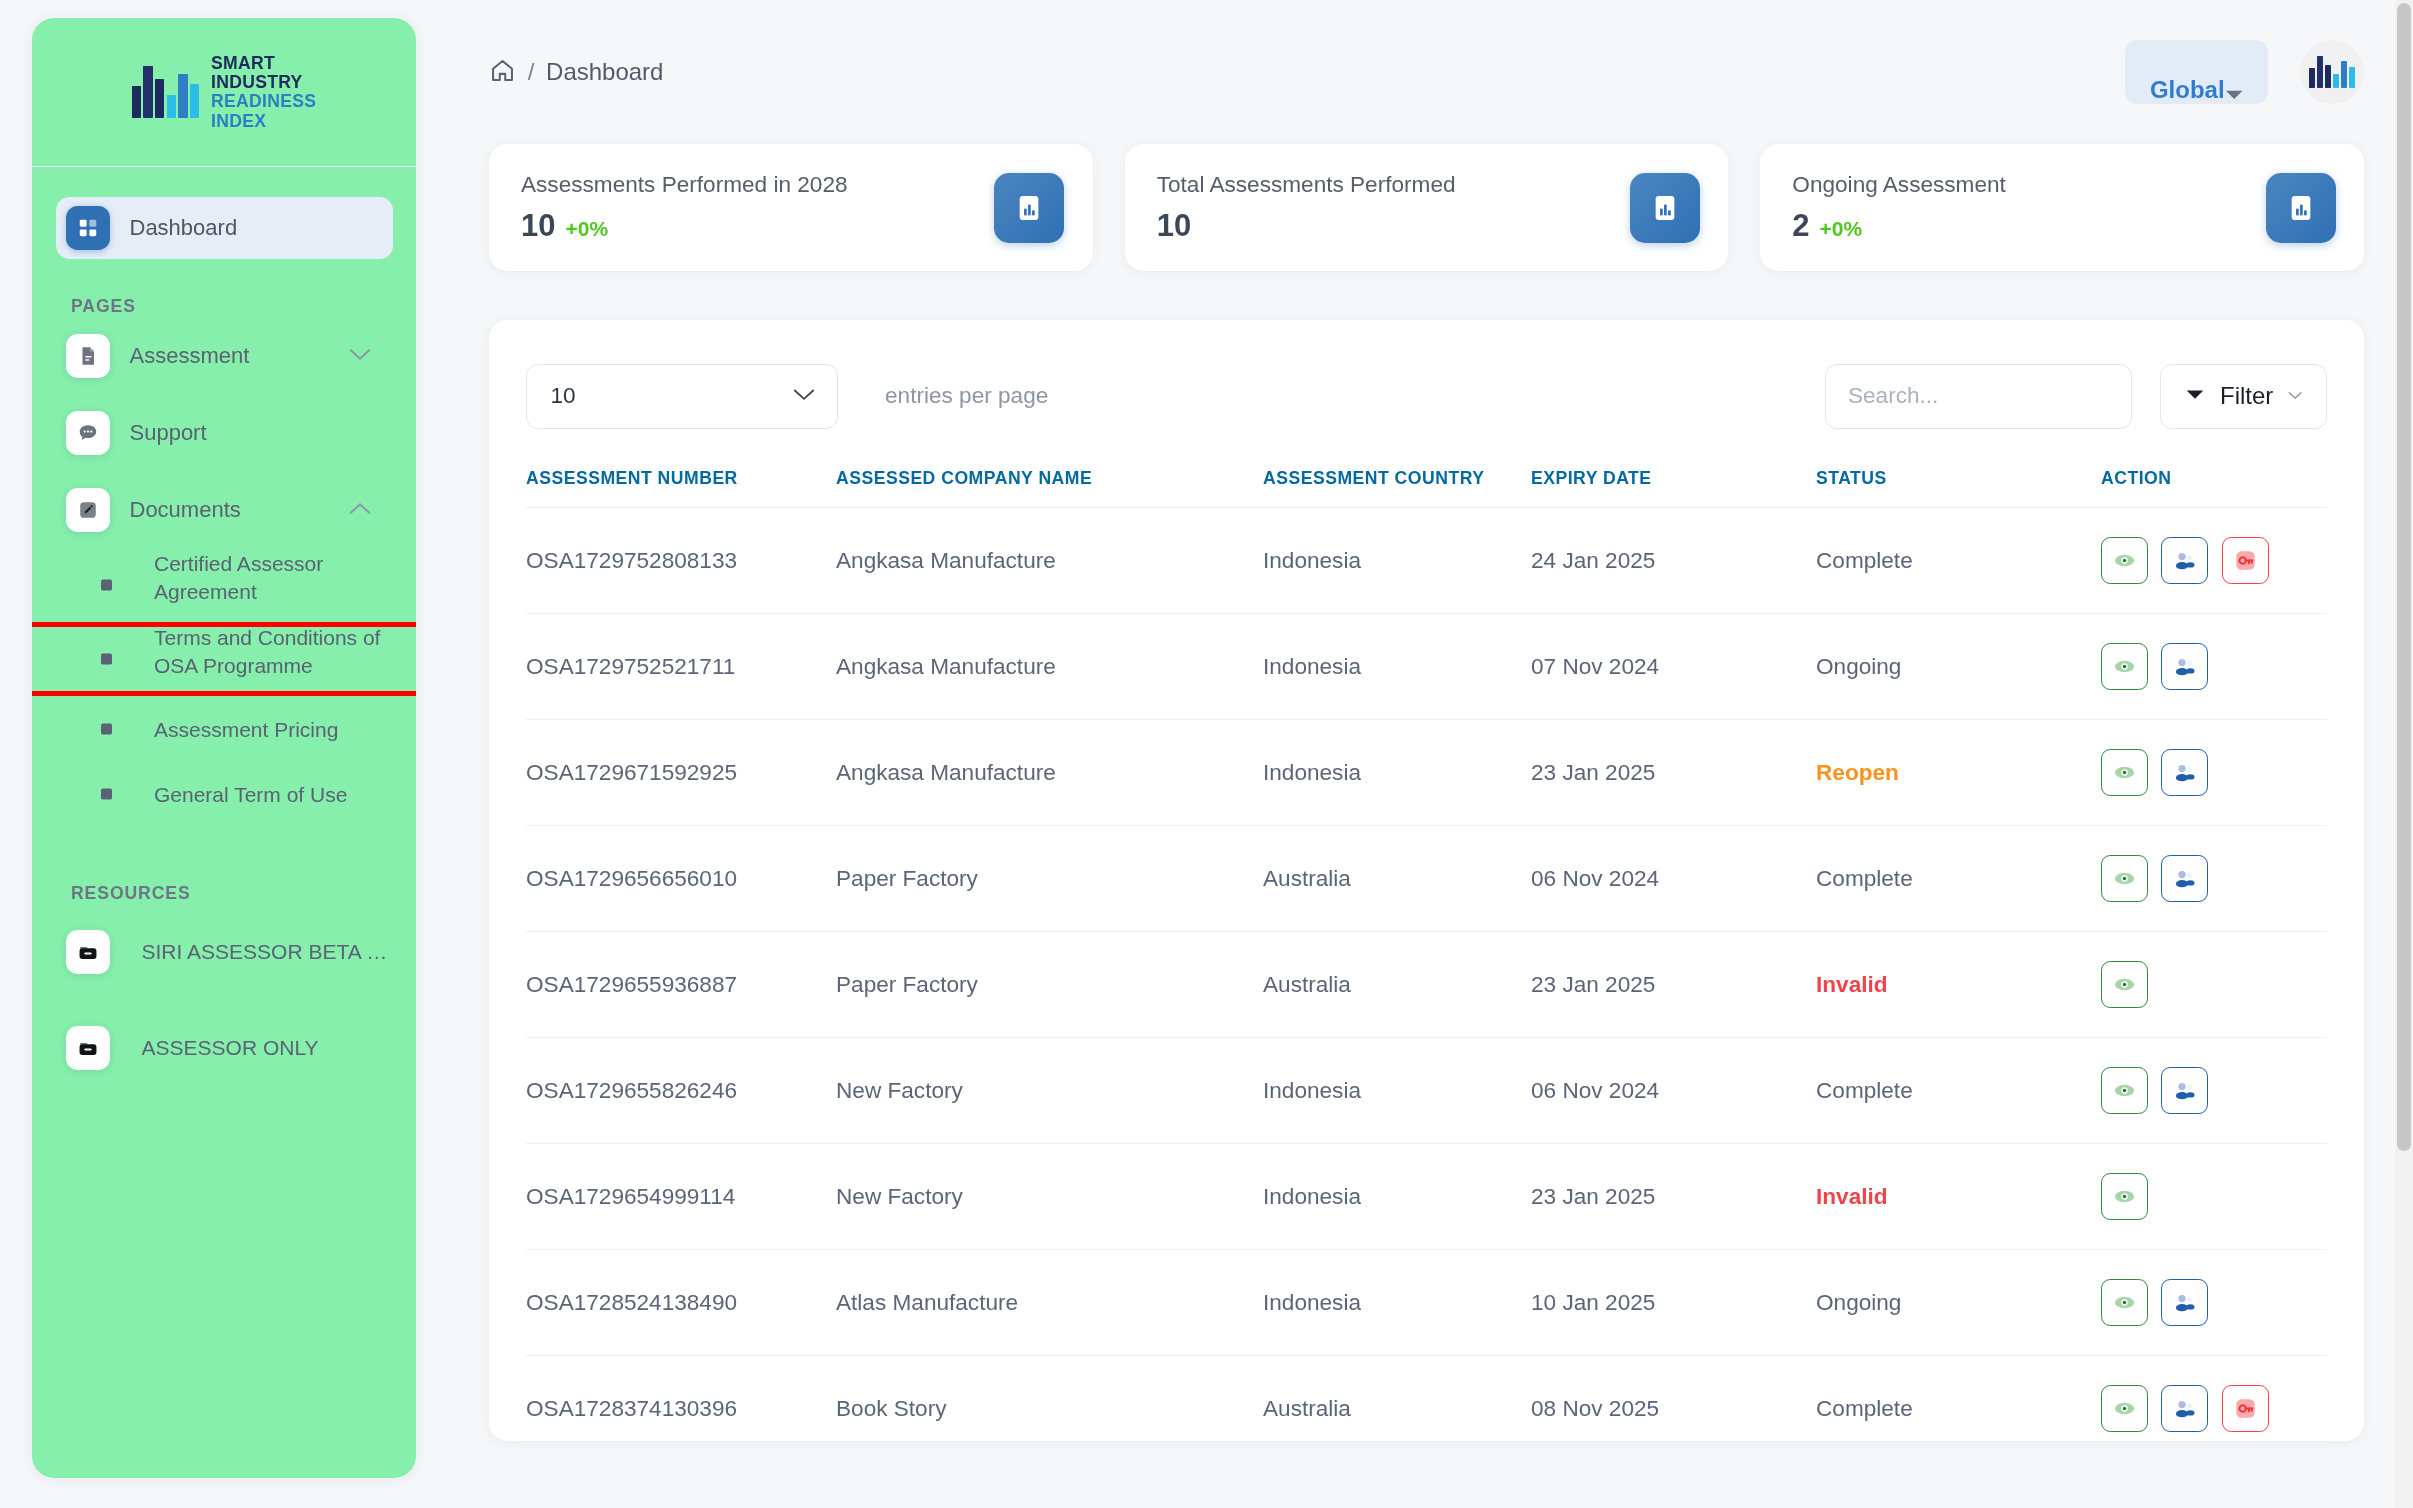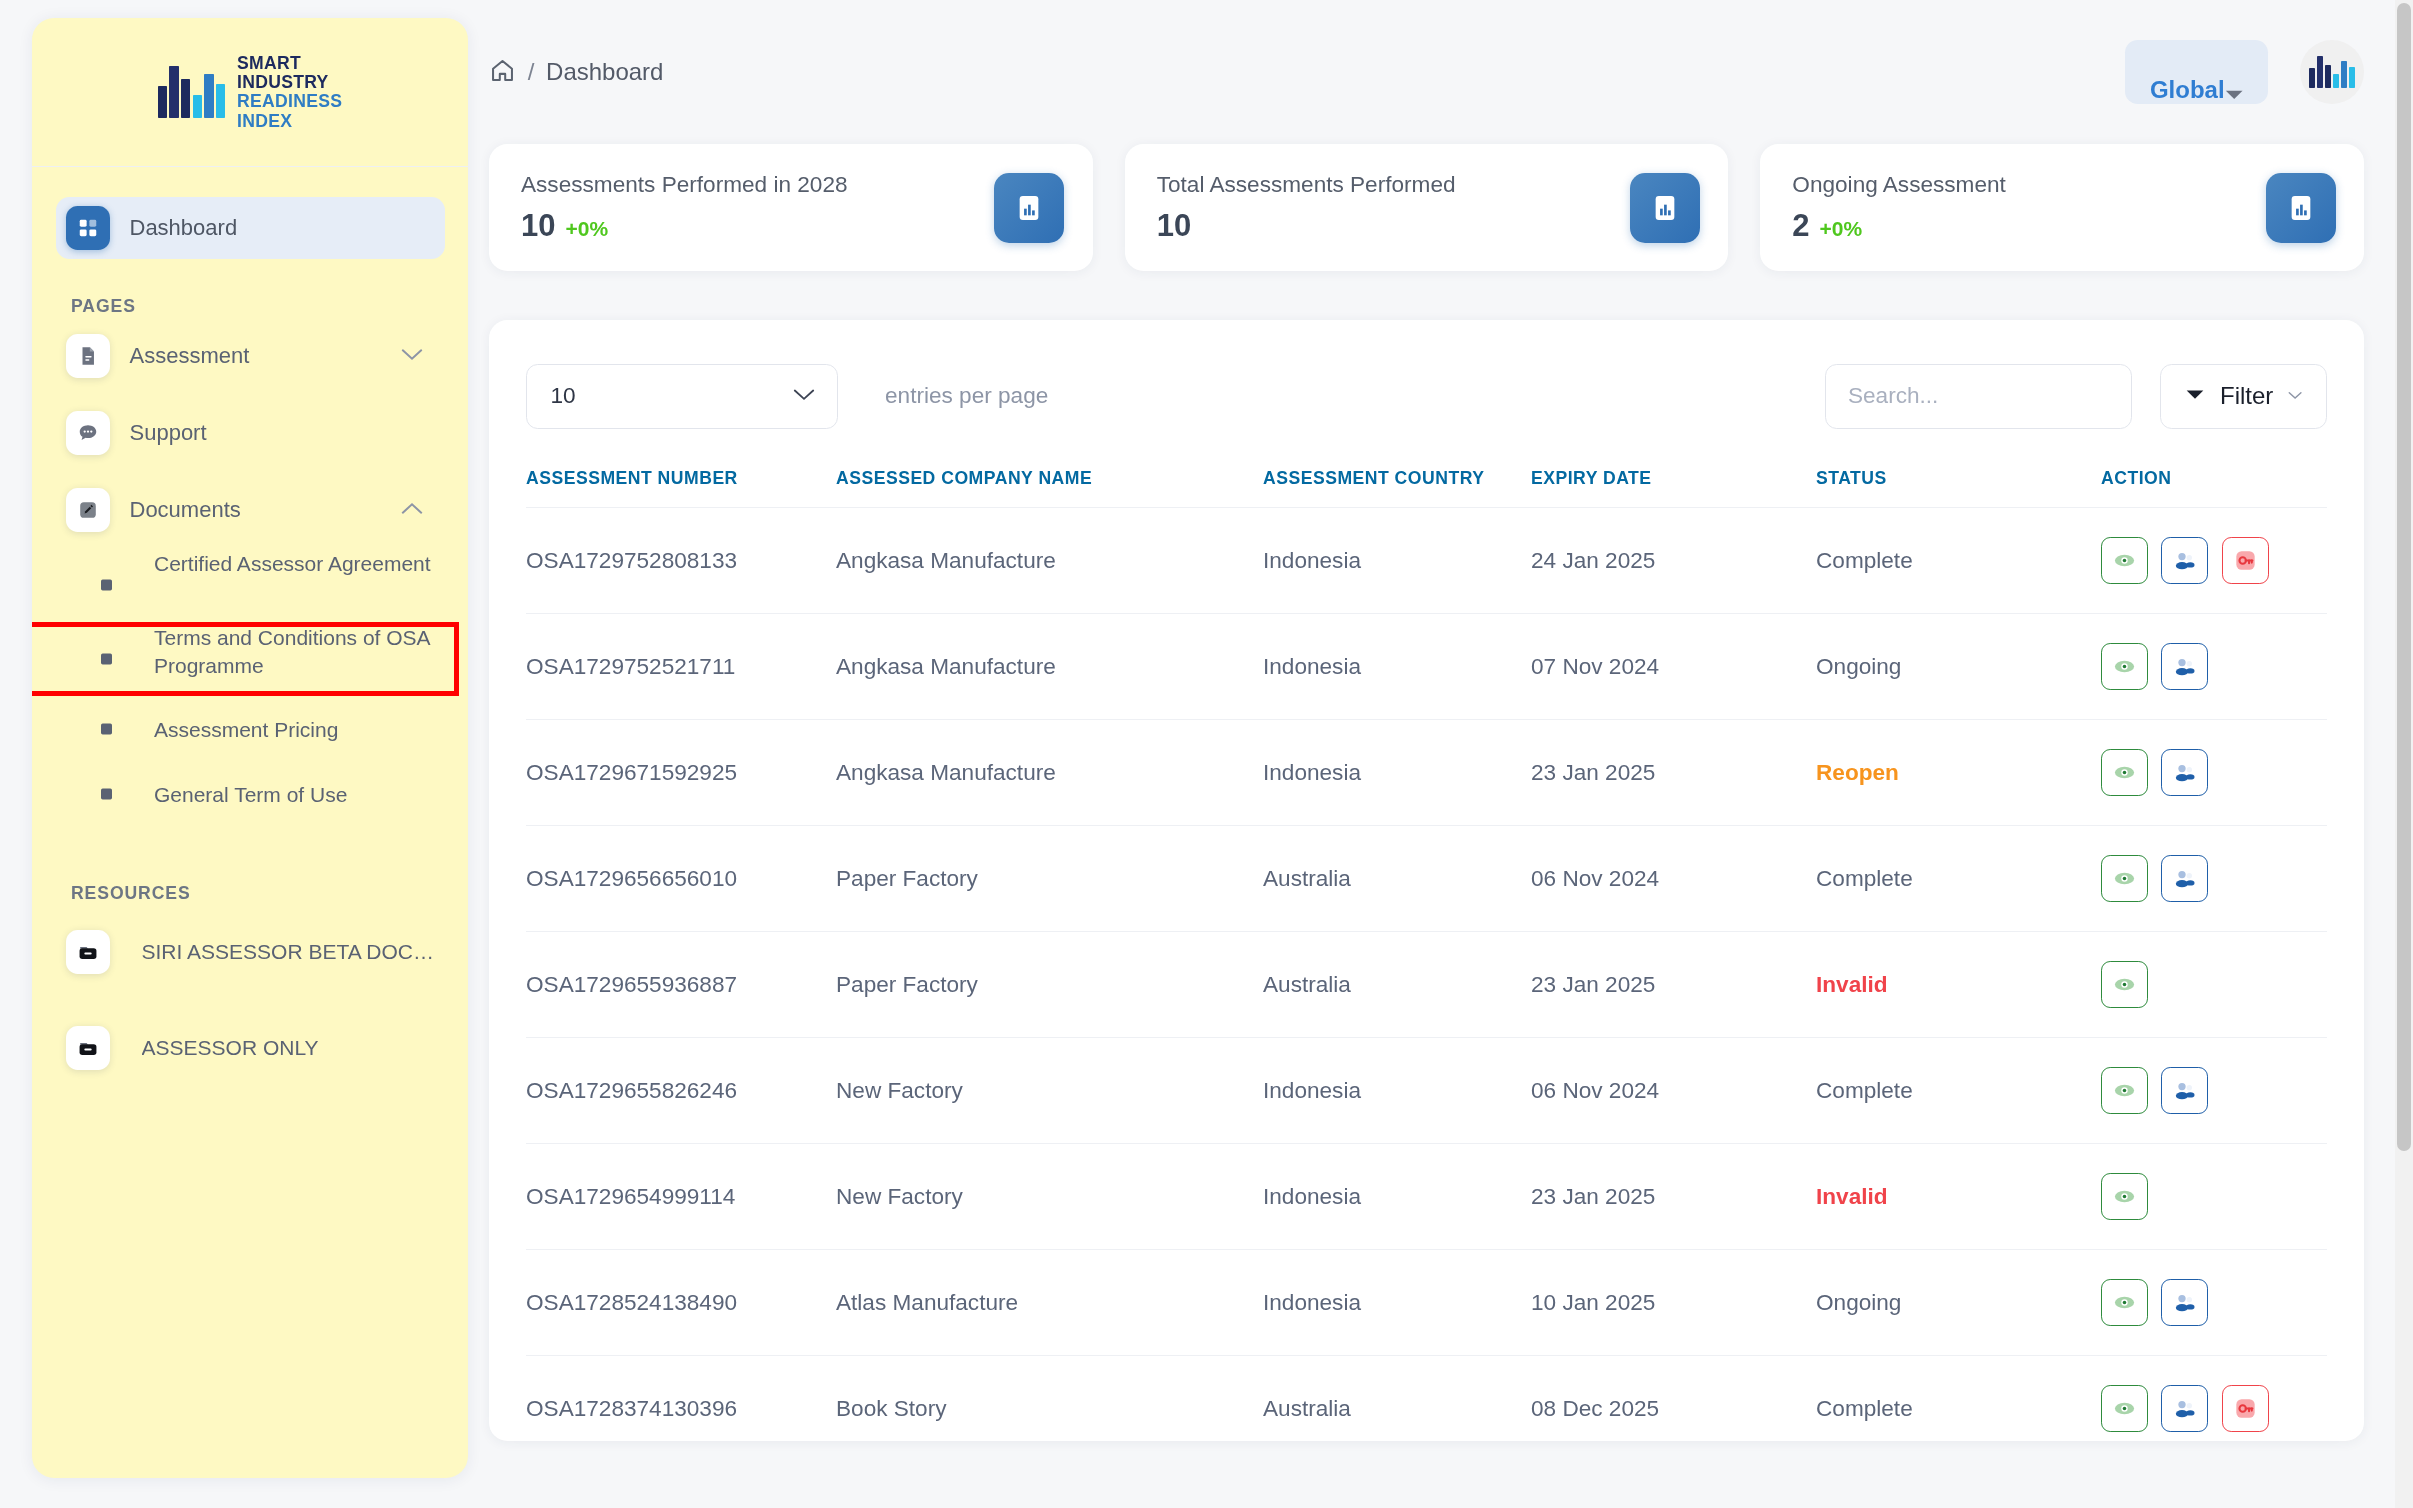--- a/index.html
+++ b/index.html
@@ -13,22 +13,22 @@
     position: relative;
     width: 2413px; height: 1508px;
     background: #f6f7f9;
     display: flex;
   }
 
   
   .sidebar {
     position: absolute;
     left: 32px; top: 18.4px;
-    width: 436px; height: 1460px;
-    background: #fef9c3;
+    width: 384px; height: 1460px;
+    background: #86efac;
     border-radius: 22px;
     box-shadow: 0 1.7px 15px rgba(30,45,80,.07);
     overflow: hidden;
   }
   .logo-wrap {
     height: 149px;
     display: flex; align-items: center; justify-content: center;
     border-bottom: 0.8px solid #eef0f4;
   }
   .logo { display: flex; align-items: center; gap: 11.7px; }
@@ -712,21 +712,21 @@
                       <ellipse cx="17.6" cy="16.2" rx="4" ry="2.5" fill="#1f5fa9"></ellipse>
                     </svg>
                   </span>
                 </div>
               </td>
             </tr>
             <tr>
               <td class="c1">OSA1728374130396</td>
               <td class="c2">Book Story</td>
               <td class="c3">Australia</td>
-              <td class="c4">08 Dec 2025</td>
+              <td class="c4">08 Nov 2025</td>
               <td class="c5"><span class="">Complete</span></td>
               <td class="c6">
                 <div class="acts">
                   <span class="act act-green">
                     <svg width="25" height="25" viewBox="0 0 24 24">
                       <ellipse cx="12" cy="12" rx="9.2" ry="5.6" fill="#a8d4aa"></ellipse>
                       <circle cx="12" cy="12" r="3.1" fill="#fff"></circle>
                       <circle cx="12" cy="12" r="1.7" fill="#1f7a33"></circle>
                     </svg>
                   </span>

